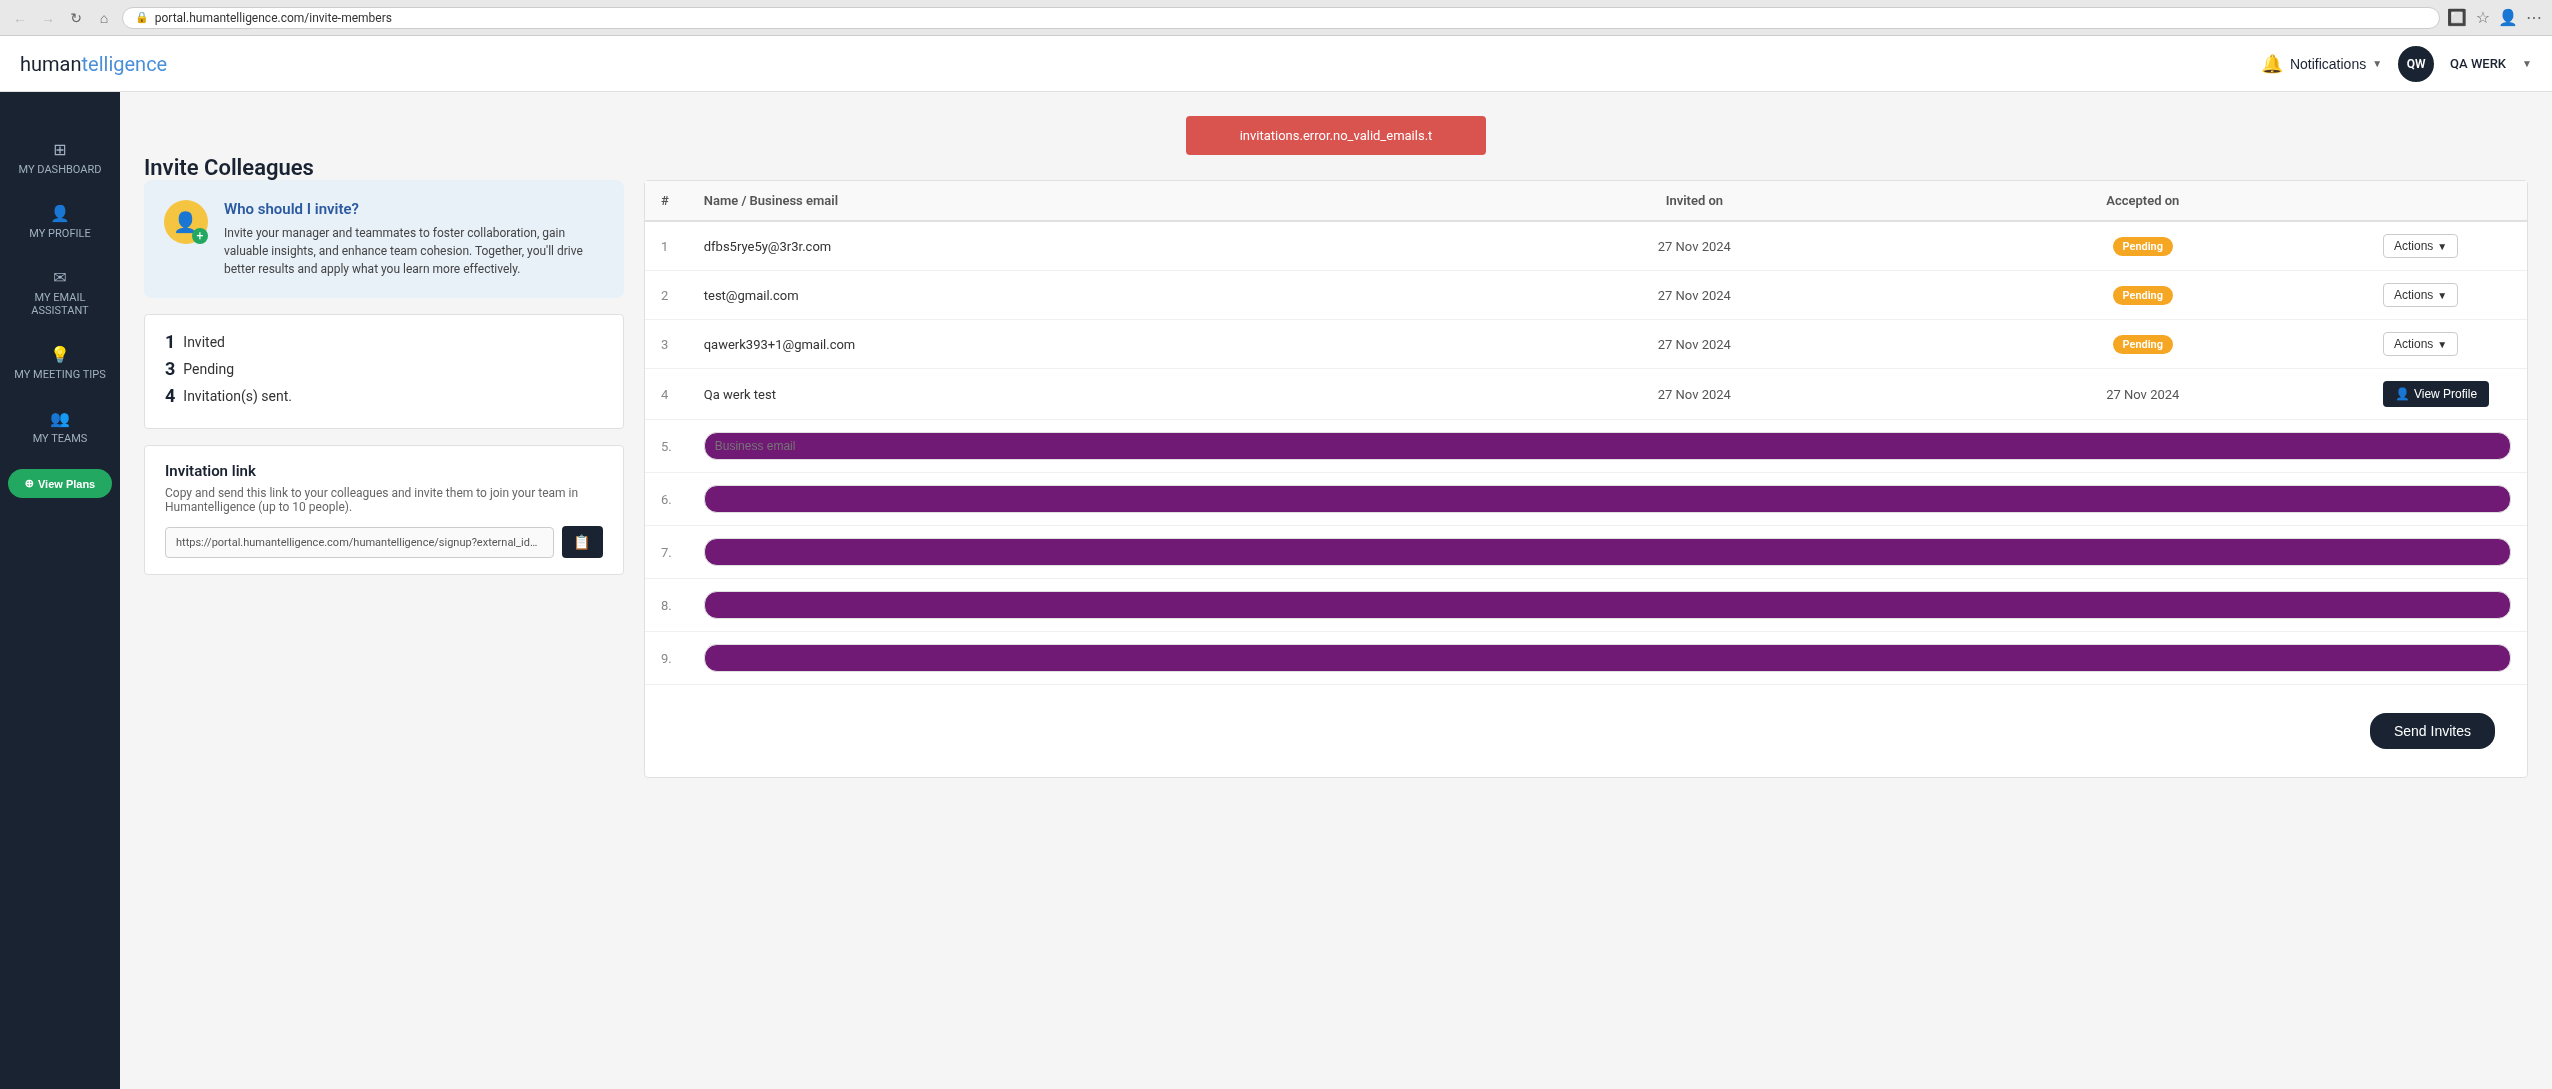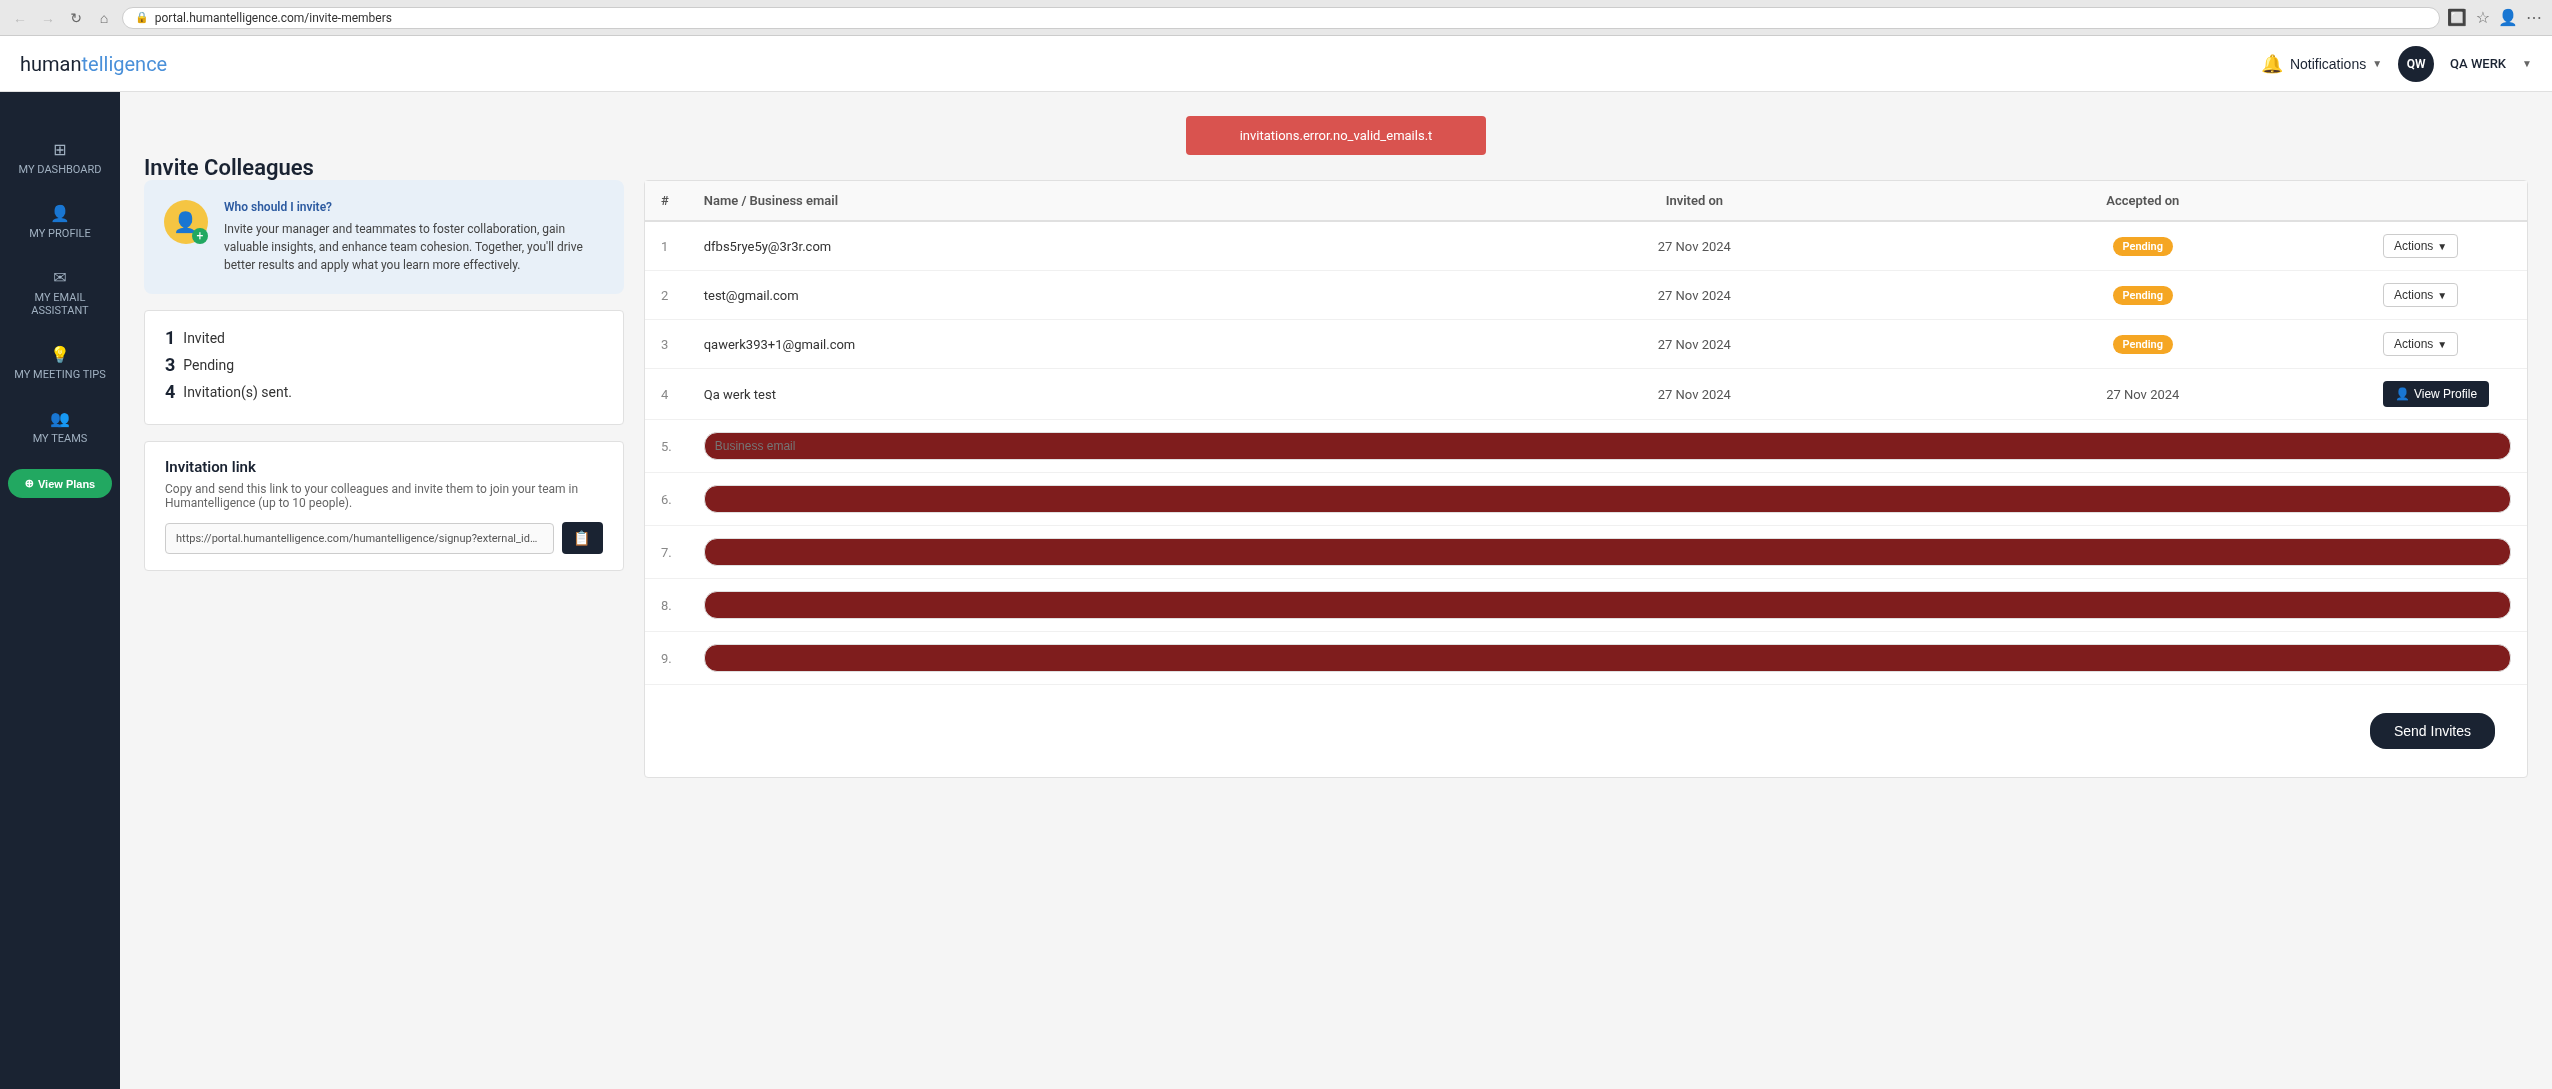--- a/index.html
+++ b/index.html
@@ -131,21 +131,21 @@
       width: 44px; height: 44px; border-radius: 50%;
       background: #f5c542; display: flex; align-items: center; justify-content: center;
       flex-shrink: 0; font-size: 20px; position: relative;
     }
     .info-icon-plus {
       position: absolute; bottom: 0; right: 0;
       background: #22a861; color: white; border-radius: 50%;
       width: 16px; height: 16px; font-size: 12px;
       display: flex; align-items: center; justify-content: center;
     }
-    .info-card-title { font-size: 12px; font-weight: 600; color: #2c5aa0; margin-bottom: 6px; }
+    .info-card-title { font-size: 15px; font-weight: 600; color: #2c5aa0; margin-bottom: 6px; }
     .info-card-text { font-size: 12px; color: #444; line-height: 1.5; }
 
     
     .stats-box { background: white; border-radius: 4px; border: 1px solid #e0e0e0; padding: 16px 20px; }
     .stat-row { display: flex; align-items: center; gap: 8px; margin-bottom: 6px; font-size: 14px; color: #333; }
     .stat-number { font-weight: 700; font-size: 18px; color: #1a2332; }
 
     
     .invitation-section { background: white; border: 1px solid #e0e0e0; border-radius: 4px; padding: 16px 20px; }
     .invitation-title { font-size: 15px; font-weight: 600; color: #1a2332; margin-bottom: 6px; }
@@ -189,21 +189,21 @@
     }
 
     .view-profile-btn {
       background: #1a2332; color: white; border: none; border-radius: 4px;
       padding: 6px 12px; cursor: pointer; font-size: 12px;
       display: flex; align-items: center; gap: 4px;
     }
 
     .email-input-cell {
       width: 100%; border: 1px solid #e0e0e0; border-radius: 13px;
-      padding: 6px 10px; font-size: 12px; color: #999; background: #7f1d1d;
+      padding: 6px 10px; font-size: 12px; color: #999; background: #701a75;
       outline: none;
     }
 
     .send-invites-btn {
       background: #1a2332; color: white; border: none; border-radius: 16px;
       padding: 10px 24px; cursor: pointer; font-size: 14px; font-weight: 500;
       margin: 16px; float: right;
     }
 
     .chevron-down { font-size: 10px; }

